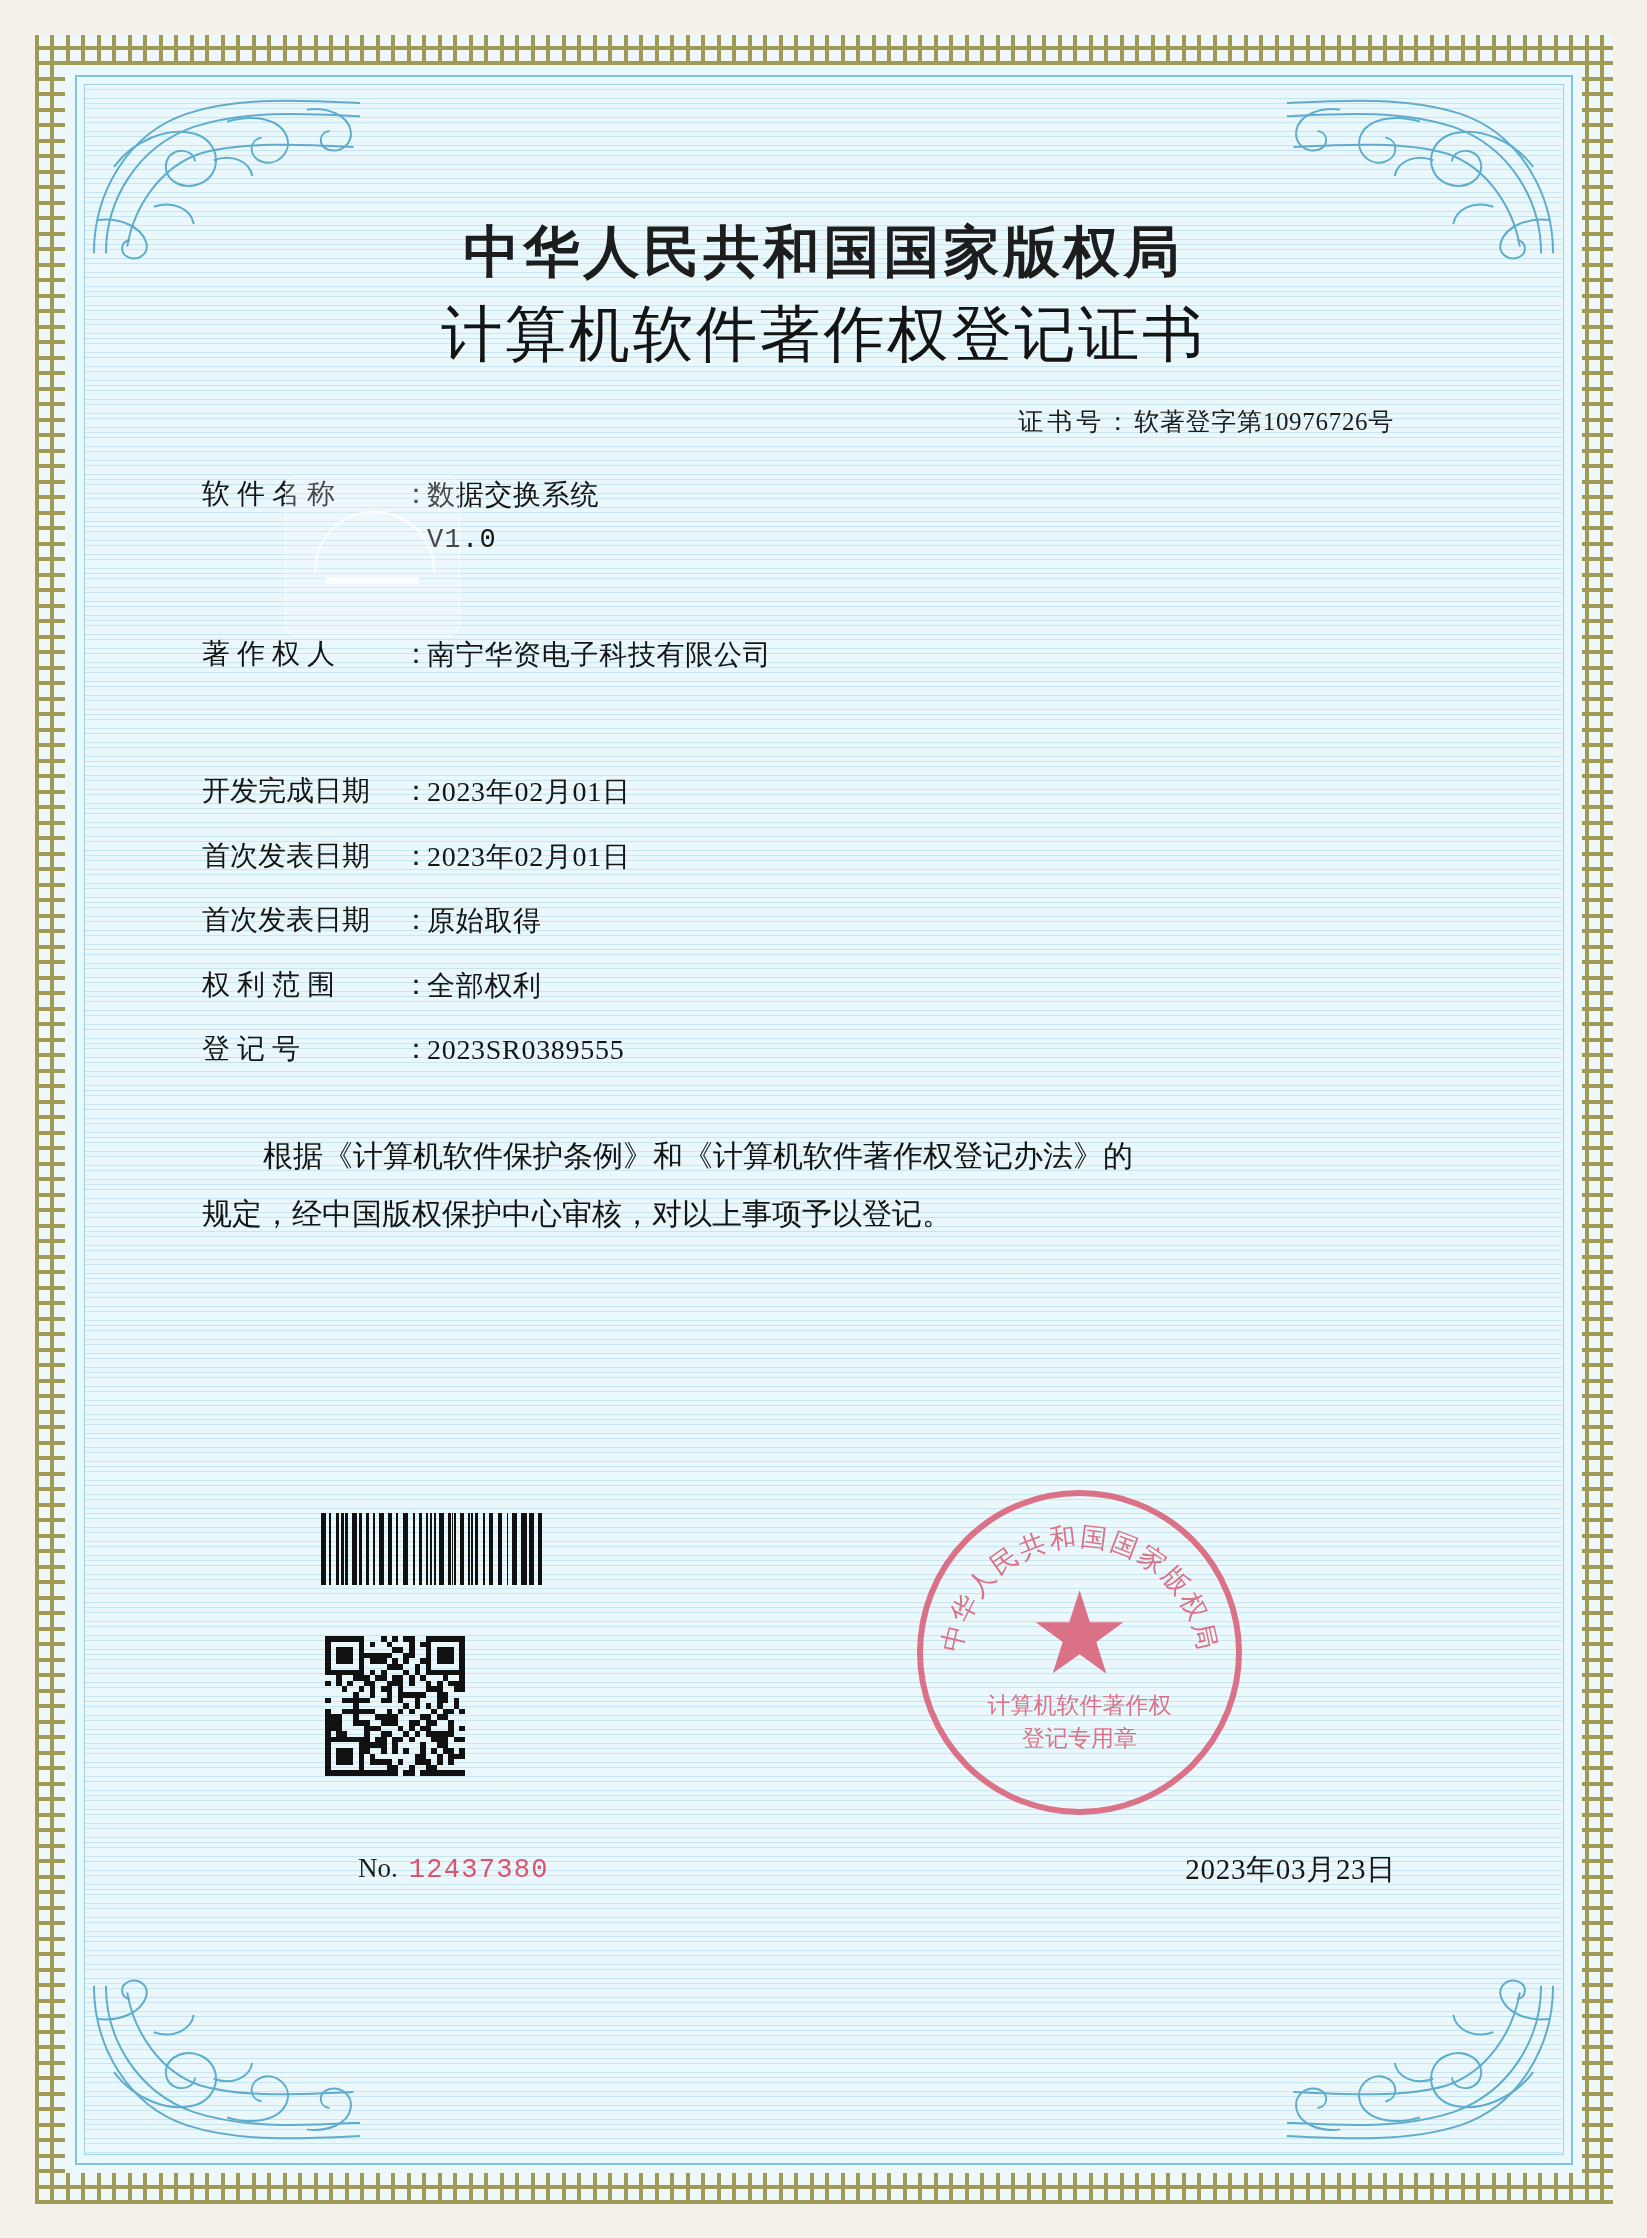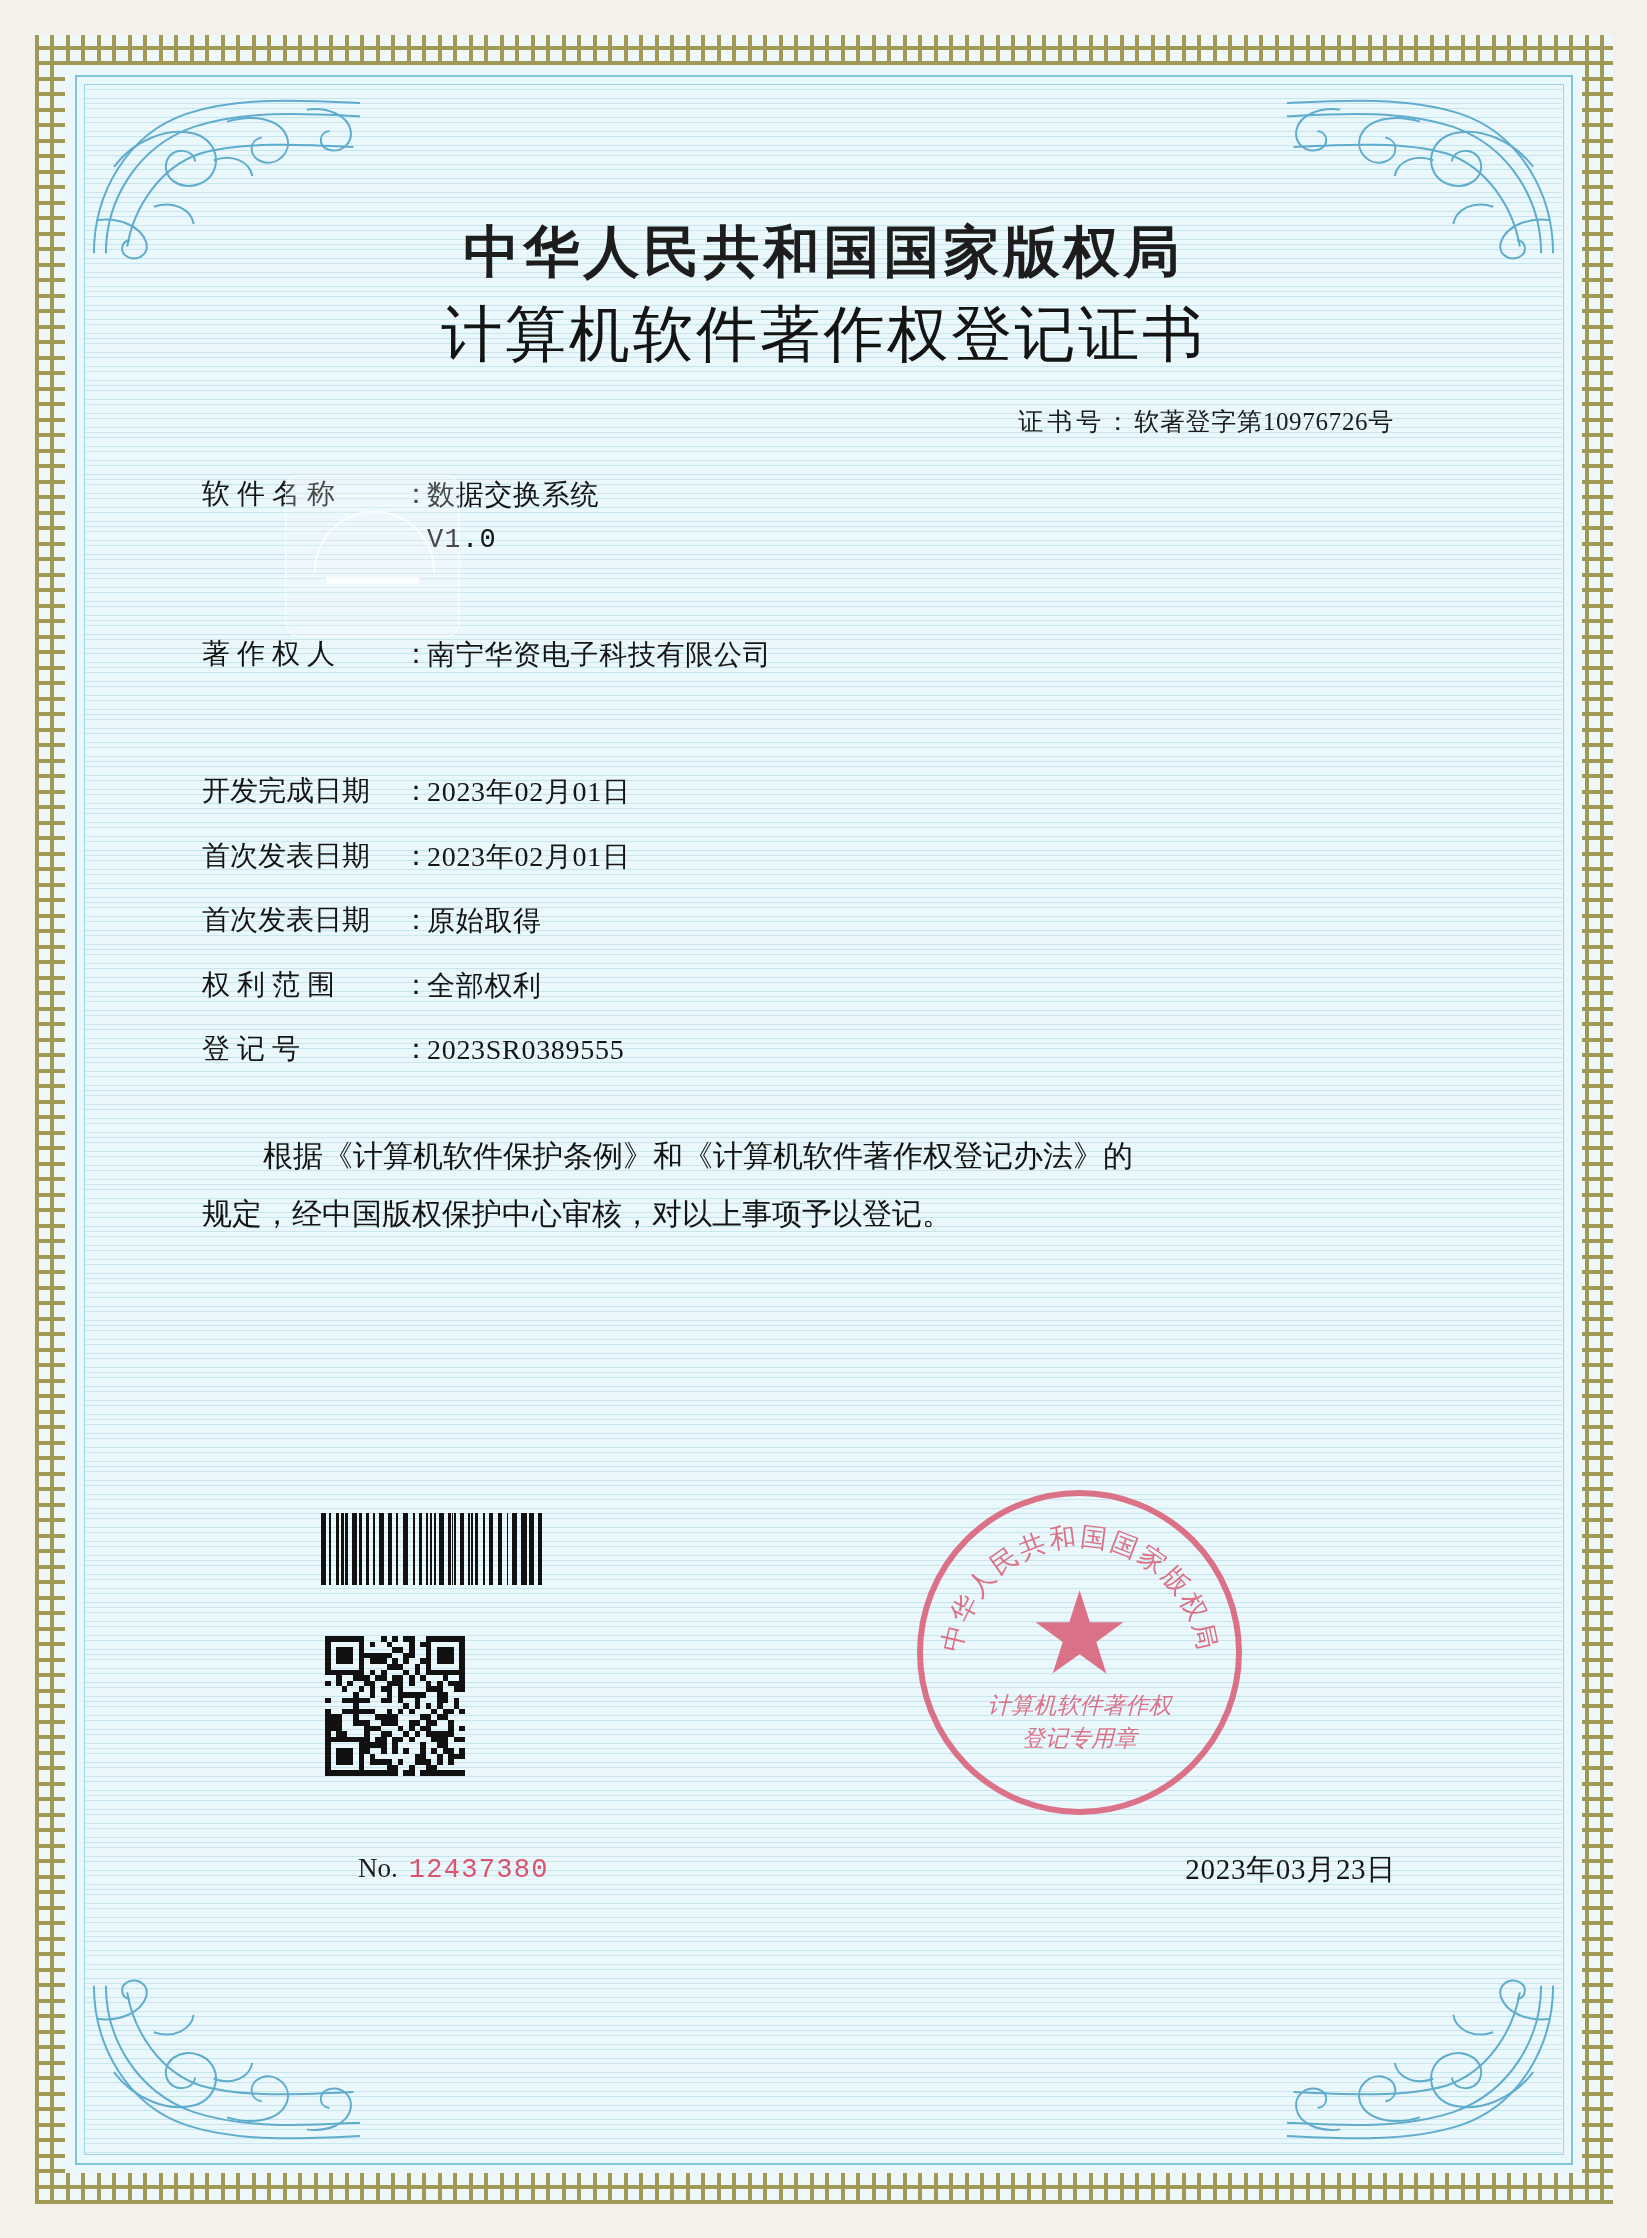--- a/index.html
+++ b/index.html
@@ -262,21 +262,20 @@
   .seal-bottom {
     position: absolute;
     left: 0;
     top: 193px;
     width: 313px;
     text-align: center;
     font-size: 23px;
     line-height: 1.45;
     color: #d9556f;
     font-family: "DejaVu Serif", "Liberation Serif", serif;
-    font-style: italic;
   }
 
   
   .footer-no {
     position: absolute;
     left: 273px;
     top: 1768px;
     font-size: 27px;
     color: #1b1b1b;
     font-family: "Liberation Serif", serif;

